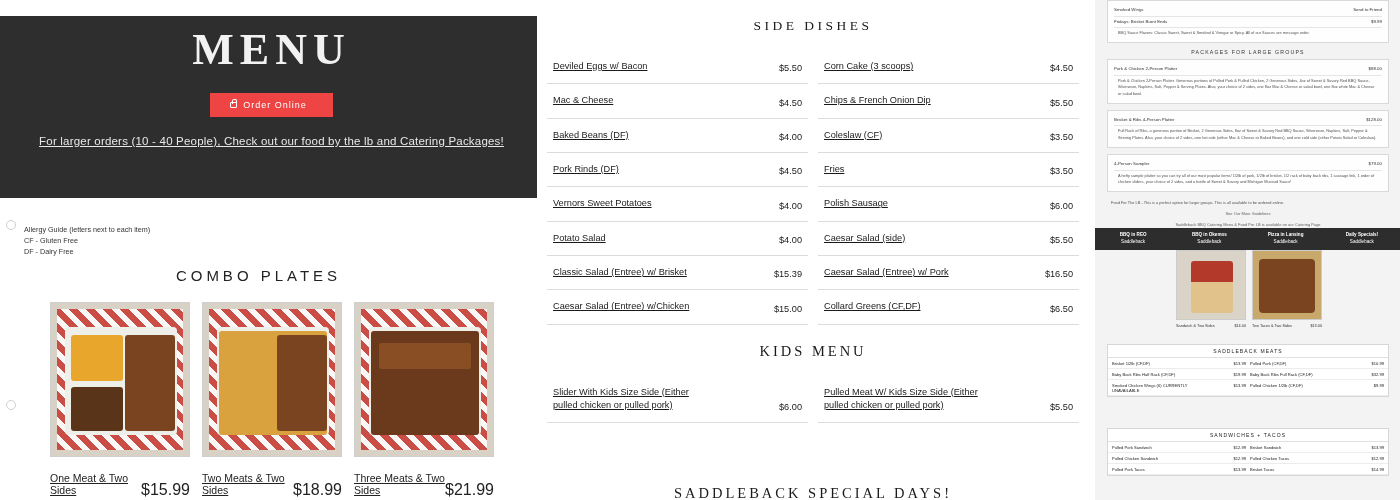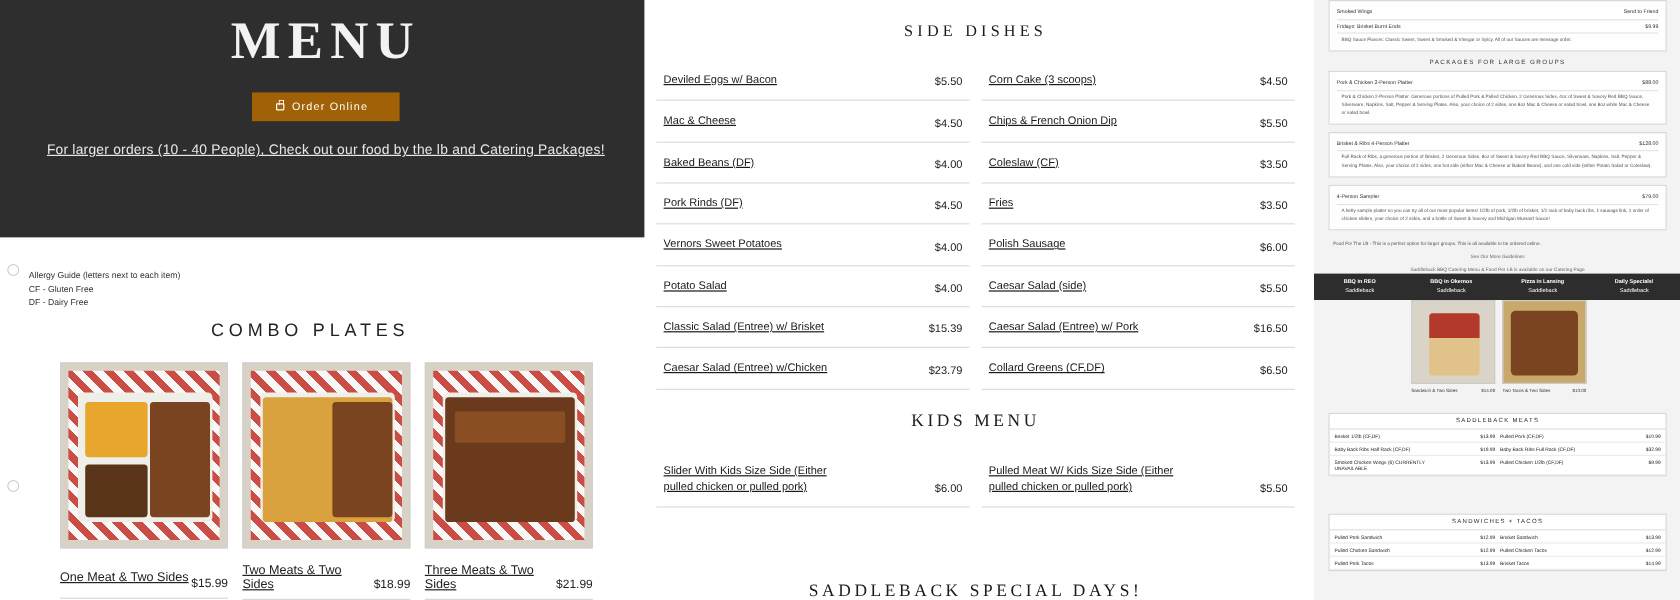--- a/index.html
+++ b/index.html
@@ -7,35 +7,35 @@
   body {
     width: 1400px; height: 500px;
     font-family: "Liberation Sans", sans-serif;
     background: #ffffff;
     overflow: hidden;
     position: relative;
   }
 
   
   .hero {
-    position: absolute; left: 0; top: 0; width: 543px; height: 198px;
+    position: absolute; left: 0; top: 16px; width: 543px; height: 198px;
     background: #2e2e2e; color: #ffffff;
     display: flex; flex-direction: column; align-items: center;
   }
   .hero-title {
     font-family: "Liberation Serif", serif;
     font-weight: bold;
     font-size: 44px;
     letter-spacing: 6px;
     margin-top: 8px;
     color: #f2f2f2;
   }
   .order-btn {
     margin-top: 18px;
-    background: #a16207;
+    background: #ef4444;
     color: #ffffff;
     font-size: 9px;
     letter-spacing: 1px;
     padding: 7px 26px 7px 20px;
     border: none;
     display: flex; align-items: center; gap: 6px;
     cursor: pointer;
   }
   .order-btn .lock {
     display: inline-block; width: 7px; height: 6px;
@@ -119,21 +119,21 @@
   }
   .plate-row {
     display: flex; justify-content: space-between; align-items: center;
     margin-top: 12px;
     border-bottom: 1px solid #d8d8d8;
     padding-bottom: 6px;
   }
   .plate-name {
     font-size: 10.5px; color: #222; text-decoration: underline;
   }
-  .plate-price { font-size: 10px; color: #222; margin-top: 12px; }
+  .plate-price { font-size: 16px; color: #222; margin-top: 12px; }
 
   
   .gap-left { position: absolute; left: 517px; top: 198px; width: 26px; height: 302px; background:#fff; }
 
   
   .center {
     position: absolute; left: 537px; top: 0; width: 552px; height: 500px;
     background: #ffffff;
     padding: 10px 10px 0 10px;
     overflow: hidden;
@@ -375,21 +375,21 @@
     <div class="item">
       <span class="item-name">Classic Salad (Entree) w/ Brisket</span>
       <span class="item-price">$15.39</span>
     </div>
     <div class="item">
       <span class="item-name">Caesar Salad (Entree) w/ Pork</span>
       <span class="item-price">$16.50</span>
     </div>
     <div class="item">
       <span class="item-name">Caesar Salad (Entree) w/Chicken</span>
-      <span class="item-price">$23.79</span>
+      <span class="item-price">$15.00</span>
     </div>
     <div class="item">
       <span class="item-name">Collard Greens (CF,DF)</span>
       <span class="item-price">$6.50</span>
     </div>
   </div>
 
   <div class="sec-title big">KIDS MENU</div>
 
   <div class="grid2 kids">

